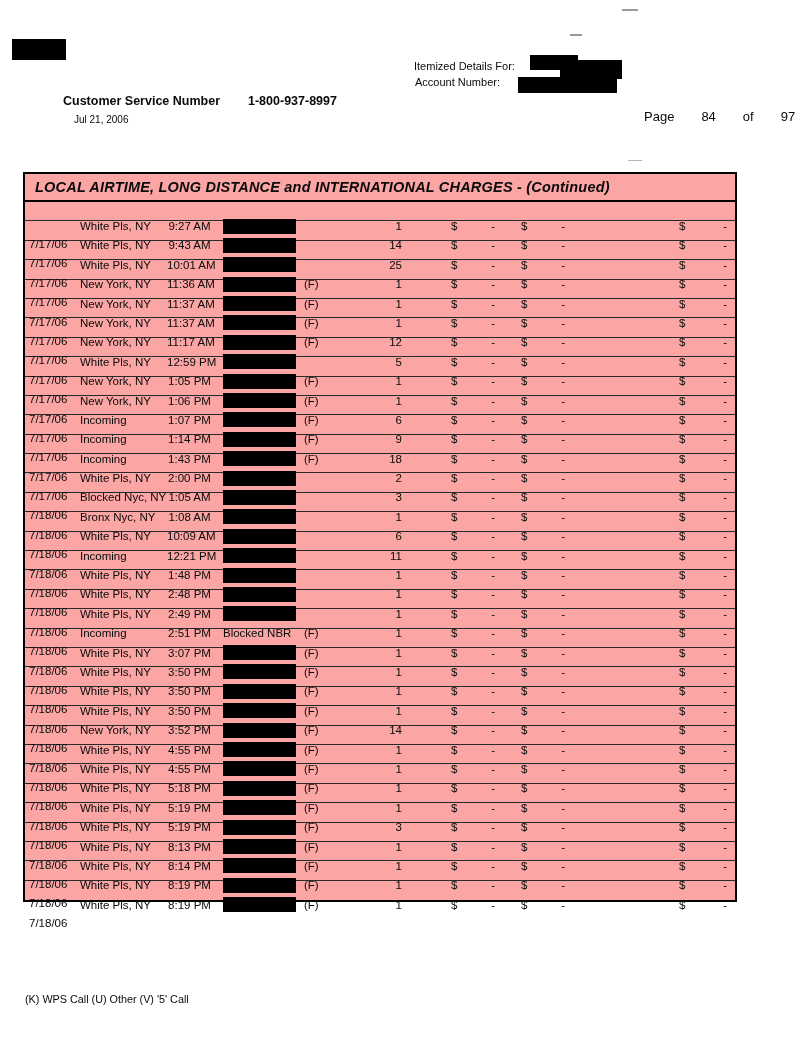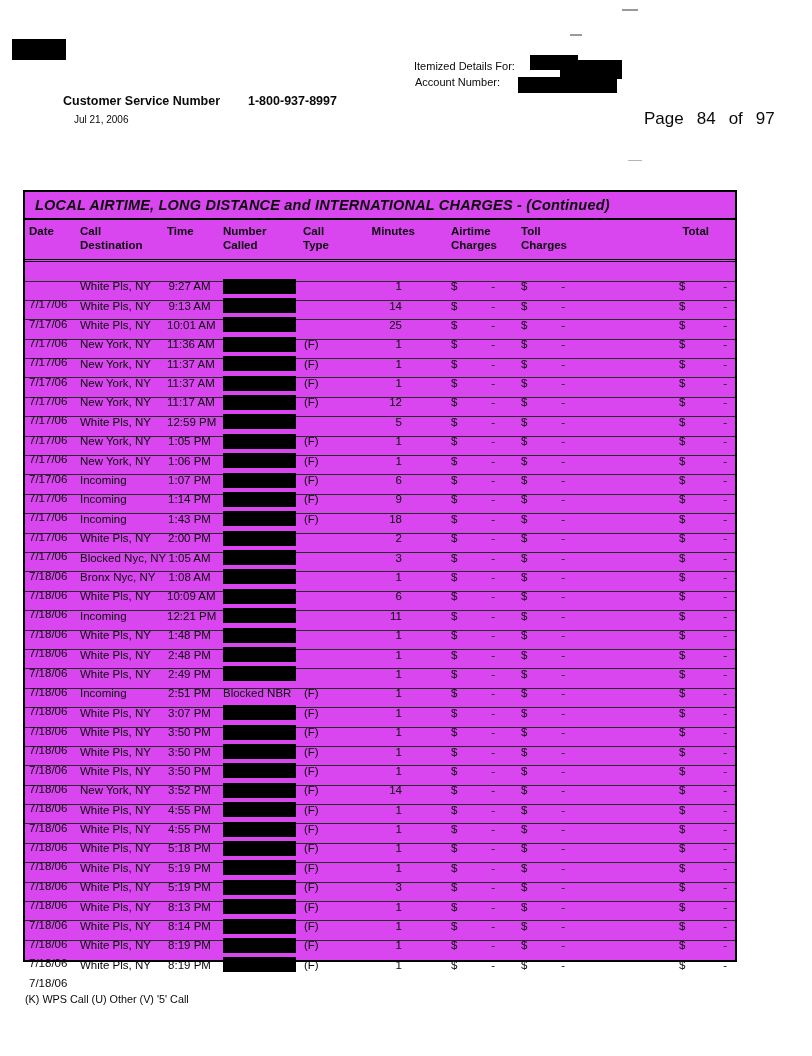--- a/index.html
+++ b/index.html
@@ -24,34 +24,34 @@
   .account-label  { position: absolute; left: 415px; top: 76px; font-size: 11px; }
   .itemized-redaction-a { left: 530px; top: 55px; width: 48px; height: 15px; }
   .itemized-redaction-b { left: 560px; top: 60px; width: 62px; height: 19px; }
   .account-redaction    { left: 518px; top: 77px; width: 99px;  height: 16px; }
 
   .cs-label  { position: absolute; left: 63px;  top: 94px; font-size: 12.5px; font-weight: bold; }
   .cs-number { position: absolute; left: 248px; top: 94px; font-size: 12.5px; font-weight: bold; }
   .bill-date { position: absolute; left: 63px;  top: 114px; font-size: 10px; margin-left: 11px; }
 
   .page-indicator {
-    position: absolute; left: 644px; top: 109px; font-size: 17px;
-    display: flex; gap: 13px; text-align: center;
+    position: absolute; left: 644px; top: 109px; font-size: 13px;
+    display: flex; gap: 27px; text-align: center;
   }
 
   .scan-artifact { position: absolute; background: #9a9a9a; }
   .artifact-1 { left: 622px; top: 9px;  width: 16px; height: 2px; }
   .artifact-2 { left: 570px; top: 34px; width: 12px; height: 2px; }
   .artifact-3 { left: 628px; top: 160px; width: 14px; height: 1px; background: #b5b5b5; }
   .artifact-4 { left: 652px; top: 478px; width: 46px; height: 1px; background: #777; }
 
   .charges-table {
-    position: absolute; left: 23px; top: 190px; width: 714px;
+    position: absolute; left: 23px; top: 172px; width: 714px;
     border: 2.5px solid #000;
-    background: #d946ef;
+    background: #fca5a5;
   }
   .table-title {
     font-size: 14.5px; font-weight: bold; font-style: italic;
     padding: 5px 8px 5px 10px;
     border-bottom: 2px solid #000;
     letter-spacing: 0.2px;
   }
   .grid-cols {
     display: grid;
     grid-template-columns: 54px 88px 56px 80px 50px 78px 82px 120px 1fr;
@@ -120,31 +120,20 @@
   </div>
 
   <div class="scan-artifact artifact-1"></div>
   <div class="scan-artifact artifact-2"></div>
   <div class="scan-artifact artifact-3"></div>
   <div class="scan-artifact artifact-4"></div>
 
   <div class="charges-table">
     <div class="table-title">LOCAL AIRTIME, LONG DISTANCE and INTERNATIONAL CHARGES  - (Continued)</div>
 
-    <div class="thead grid-cols">
-      <div class="h-date">Date</div>
-      <div class="h-dest">Call Destination</div>
-      <div class="h-time">Time</div>
-      <div class="h-num">Number Called</div>
-      <div class="h-type">Call Type</div>
-      <div class="h-min">Minutes</div>
-      <div class="h-air">Airtime Charges</div>
-      <div class="h-toll">Toll Charges</div>
-      <div class="h-total">Total</div>
-    </div>
 
     <div class="tbody">
   <div class="row grid-cols">
     <div class="c-date">7/17/06</div>
     <div class="c-dest">White Pls, NY</div>
     <div class="c-time">9:27 AM</div>
     <div class="c-num">
             <span class="redaction-bar"></span>
           </div>
     <div class="c-type"></div>
@@ -165,21 +154,21 @@
       <span class="pair">
               <span class="cur">$</span>
               <span class="amt">-</span>
             </span>
     </div>
   </div>
 
   <div class="row grid-cols">
     <div class="c-date">7/17/06</div>
     <div class="c-dest">White Pls, NY</div>
-    <div class="c-time">9:13 AM</div>
+    <div class="c-time">9:43 AM</div>
     <div class="c-num">
             <span class="redaction-bar"></span>
           </div>
     <div class="c-type"></div>
     <div class="c-min">14</div>
     <div class="c-charge airtime">
       <span class="pair">
               <span class="cur">$</span>
               <span class="amt">-</span>
             </span>

